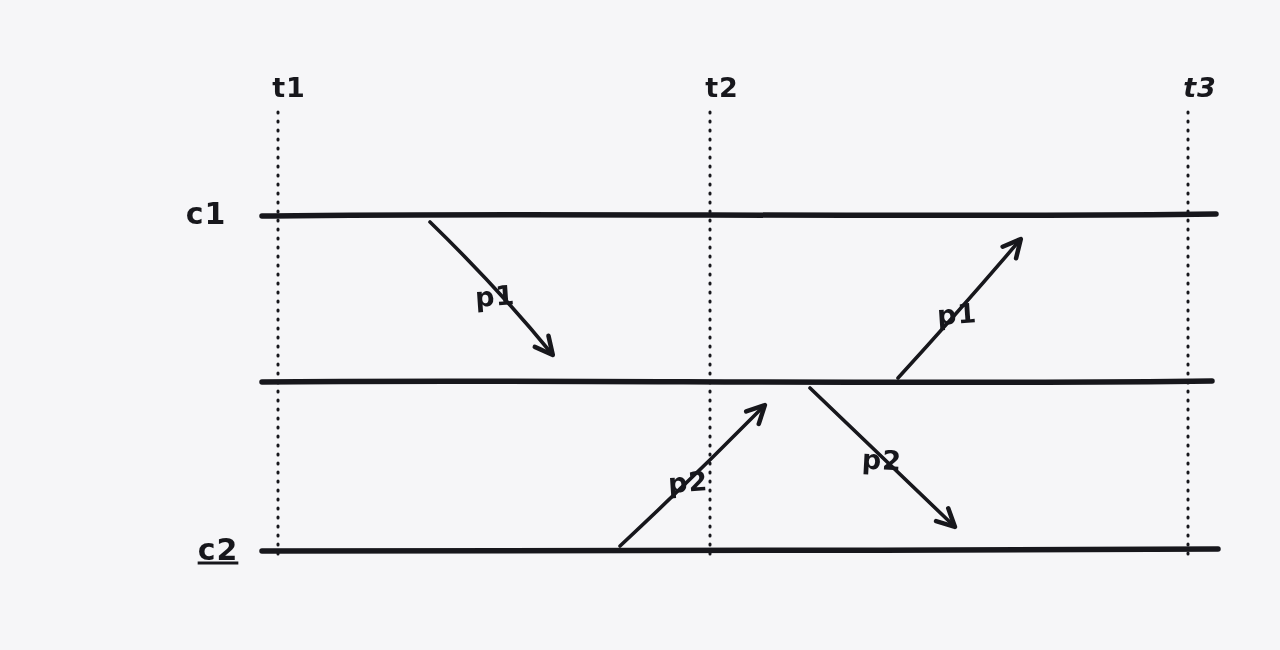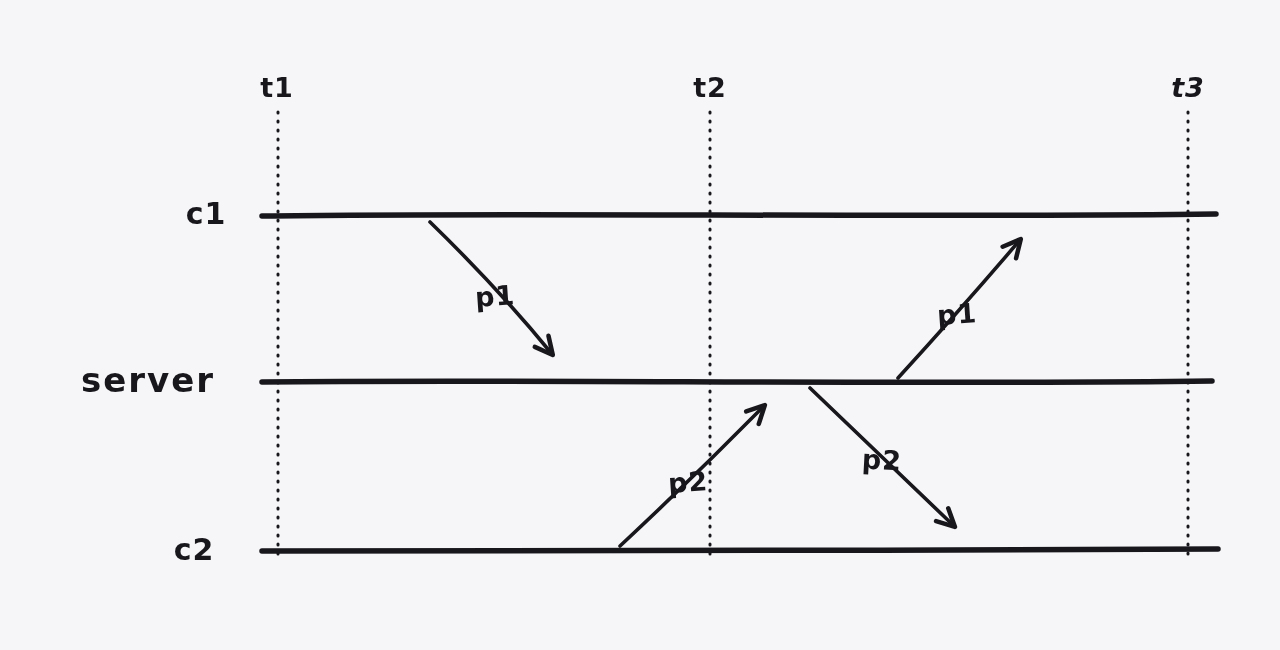--- a/index.html
+++ b/index.html
@@ -21,21 +21,21 @@
     left: 0;
   }
   .lbl {
     position: absolute;
     color: #17171c;
     font-weight: 700;
     white-space: nowrap;
     transform: translate(-50%, -50%);
     letter-spacing: 1px;
   }
-  .time-lbl   { font-size: 27px; }
+  .time-lbl   { font-size: 27px; margin-left: 12px; }
   .lane-lbl   { font-size: 30px; text-align: right; }
   .server-lbl { font-size: 34px; letter-spacing: 2px; }
   .msg-lbl    { font-size: 27px; }
   .msg-lbl.tilt-l { transform: translate(-50%,-50%) rotate(-4deg); }
   .msg-lbl.tilt-r { transform: translate(-50%,-50%) rotate(3deg); }
 </style>
 </head>
 <body>
 
 <div class="canvas">
@@ -59,21 +59,20 @@
     <path d="M620,546 Q695,476 764,406" stroke="#17171c" stroke-width="3.6" stroke-linecap="round" fill="none" marker-end="url(#arrowhead)"></path>
     <path d="M810,388 Q885,460 954,526" stroke="#17171c" stroke-width="3.6" stroke-linecap="round" fill="none" marker-end="url(#arrowhead)"></path>
     <path d="M898,378 Q962,308 1020,240" stroke="#17171c" stroke-width="3.6" stroke-linecap="round" fill="none" marker-end="url(#arrowhead)"></path>
   </svg>
 
   <div class="lbl time-lbl" style="left:277px; top:87px;">t1</div>
   <div class="lbl time-lbl" style="left:710px; top:87px;">t2</div>
   <div class="lbl time-lbl" style="left:1188px; top:87px;font-style:italic;">t3</div>
 
   <div class="lbl lane-lbl" style="left:206px; top:213px;">c1</div>
-  <div class="lbl server-lbl" style="left:148px; top:380px;">server</div>
-  <div class="lbl lane-lbl" style="left:194px; top:549px;">c2</div>
+  <div class="lbl lane-lbl" style="left:218px; top:549px;text-decoration:underline;">c2</div>
 
   <div class="lbl msg-lbl tilt-l" style="left:495px; top:296px;">p1</div>
   <div class="lbl msg-lbl tilt-l" style="left:688px; top:482px;">p2</div>
   <div class="lbl msg-lbl tilt-r" style="left:882px; top:460px;">p2</div>
   <div class="lbl msg-lbl tilt-l" style="left:957px; top:314px;">p1</div>
 
 </div>
 
 </body></html>

